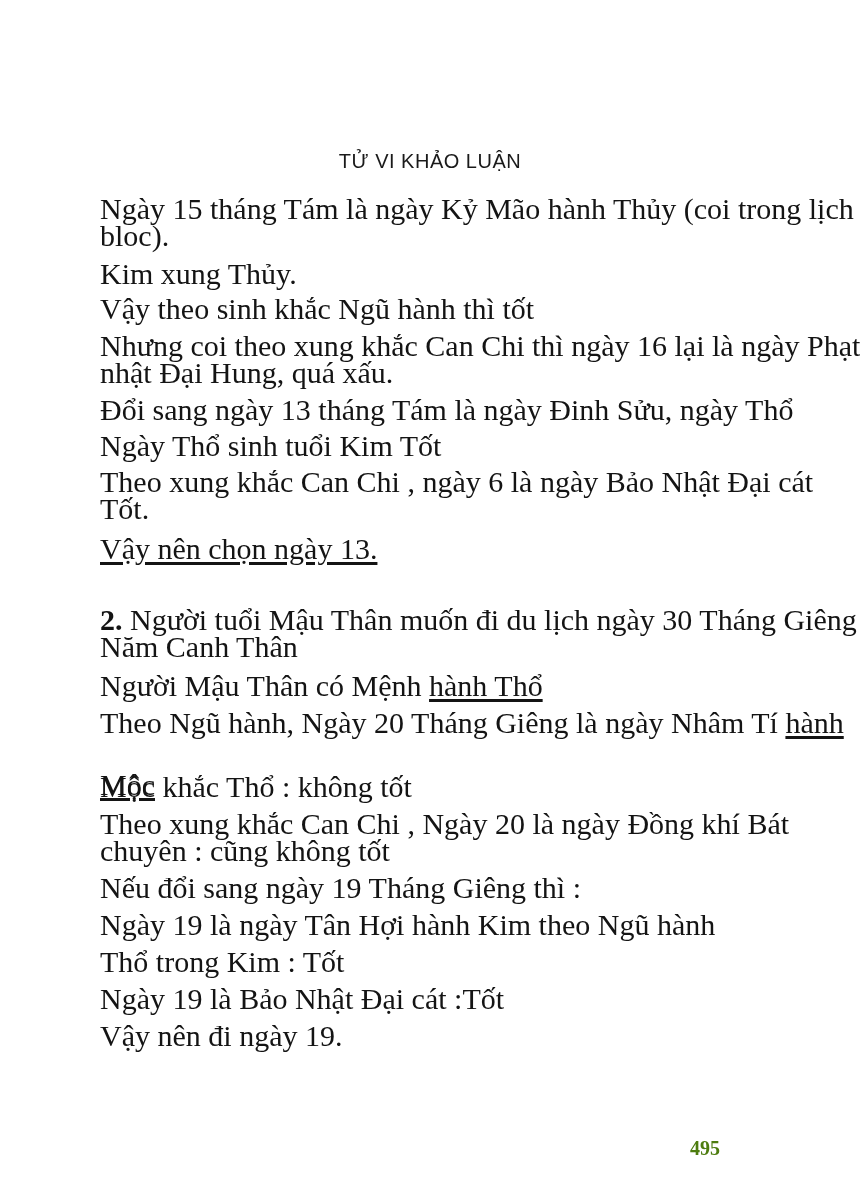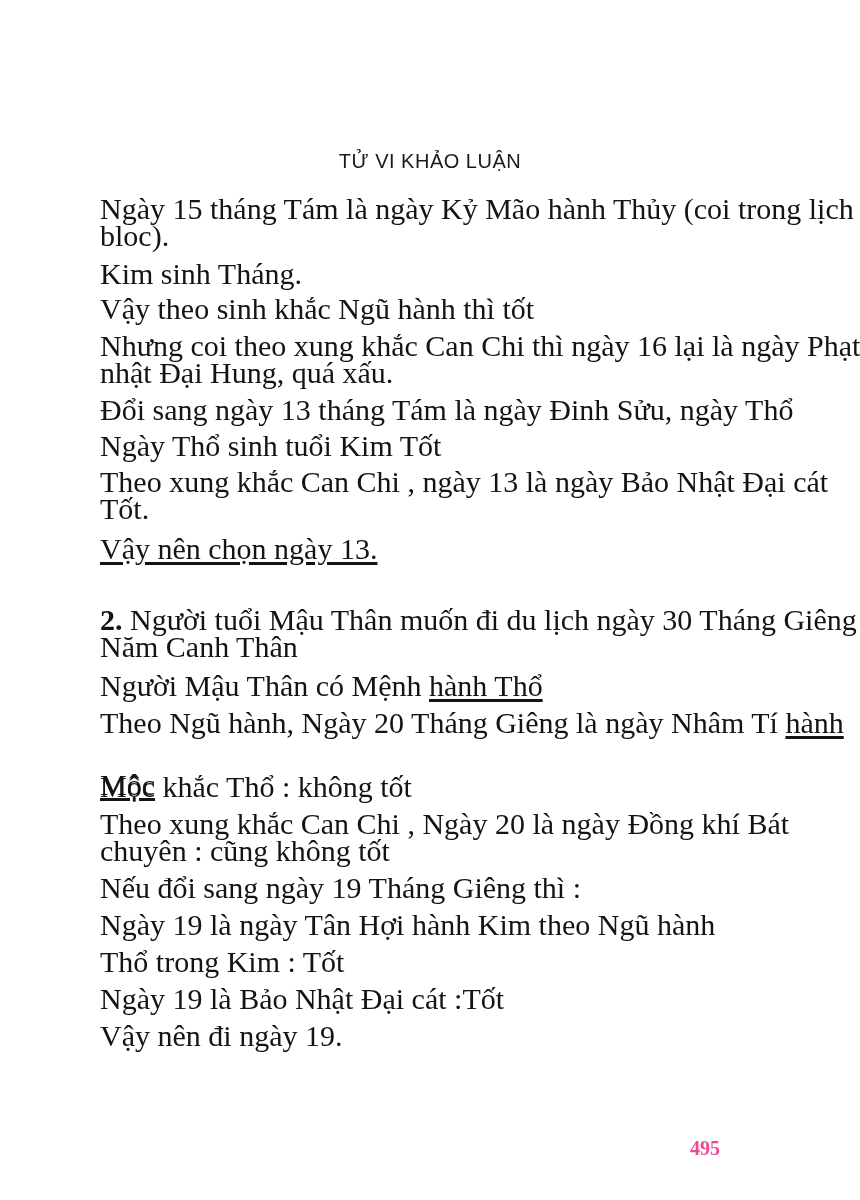--- a/index.html
+++ b/index.html
@@ -14,37 +14,37 @@
     font-size: 20px; letter-spacing: 0.5px; color: #1a1a1a;
   }
   .line {
     position: absolute; left: 100px; width: 640px;
     font-size: 30px; line-height: 28px; white-space: nowrap;
   }
   .u { text-decoration: underline; text-underline-offset: 3px; }
   .bold { font-weight: bold; }
   .page-num {
     position: absolute; top: 1137px; left: 690px;
-    font-size: 20px; font-weight: bold; color: #ec4899;
+    font-size: 20px; font-weight: bold; color: #4d7c0f;
   }
 </style>
 </head>
 <body>
 
 <div class="header">TỬ VI KHẢO LUẬN</div>
 
 <div class="line" style="top:195px">Ngày 15 tháng Tám là ngày Kỷ Mão hành Thủy (coi trong lịch</div>
 <div class="line" style="top:222px">bloc).</div>
-<div class="line" style="top:260px">Kim sinh Tháng.</div>
+<div class="line" style="top:260px">Kim xung Thủy.</div>
 <div class="line" style="top:295px">Vậy theo sinh khắc Ngũ hành thì tốt</div>
 <div class="line" style="top:332px">Nhưng coi theo xung khắc Can Chi thì ngày 16 lại là ngày Phạt</div>
 <div class="line" style="top:359px">nhật Đại Hung, quá xấu.</div>
 <div class="line" style="top:396px">Đổi sang ngày 13 tháng Tám là ngày Đinh Sửu, ngày Thổ</div>
 <div class="line" style="top:432px">Ngày Thổ sinh tuổi Kim Tốt</div>
-<div class="line" style="top:468px">Theo xung khắc Can Chi , ngày 13 là ngày Bảo Nhật Đại cát</div>
+<div class="line" style="top:468px">Theo xung khắc Can Chi , ngày 6 là ngày Bảo Nhật Đại cát</div>
 <div class="line" style="top:495px">Tốt.</div>
 <div class="line u" style="top:535px">Vậy nên chọn ngày 13.</div>
 
 <div class="line" style="top:606px">
   <span class="bold">2.</span>
   <span>Người tuổi Mậu Thân muốn đi du lịch ngày 30 Tháng Giêng</span>
 </div>
 <div class="line" style="top:633px">Năm Canh Thân</div>
 <div class="line" style="top:672px">
   <span>Người Mậu Thân có Mệnh </span><span class="u">hành Thổ</span>

